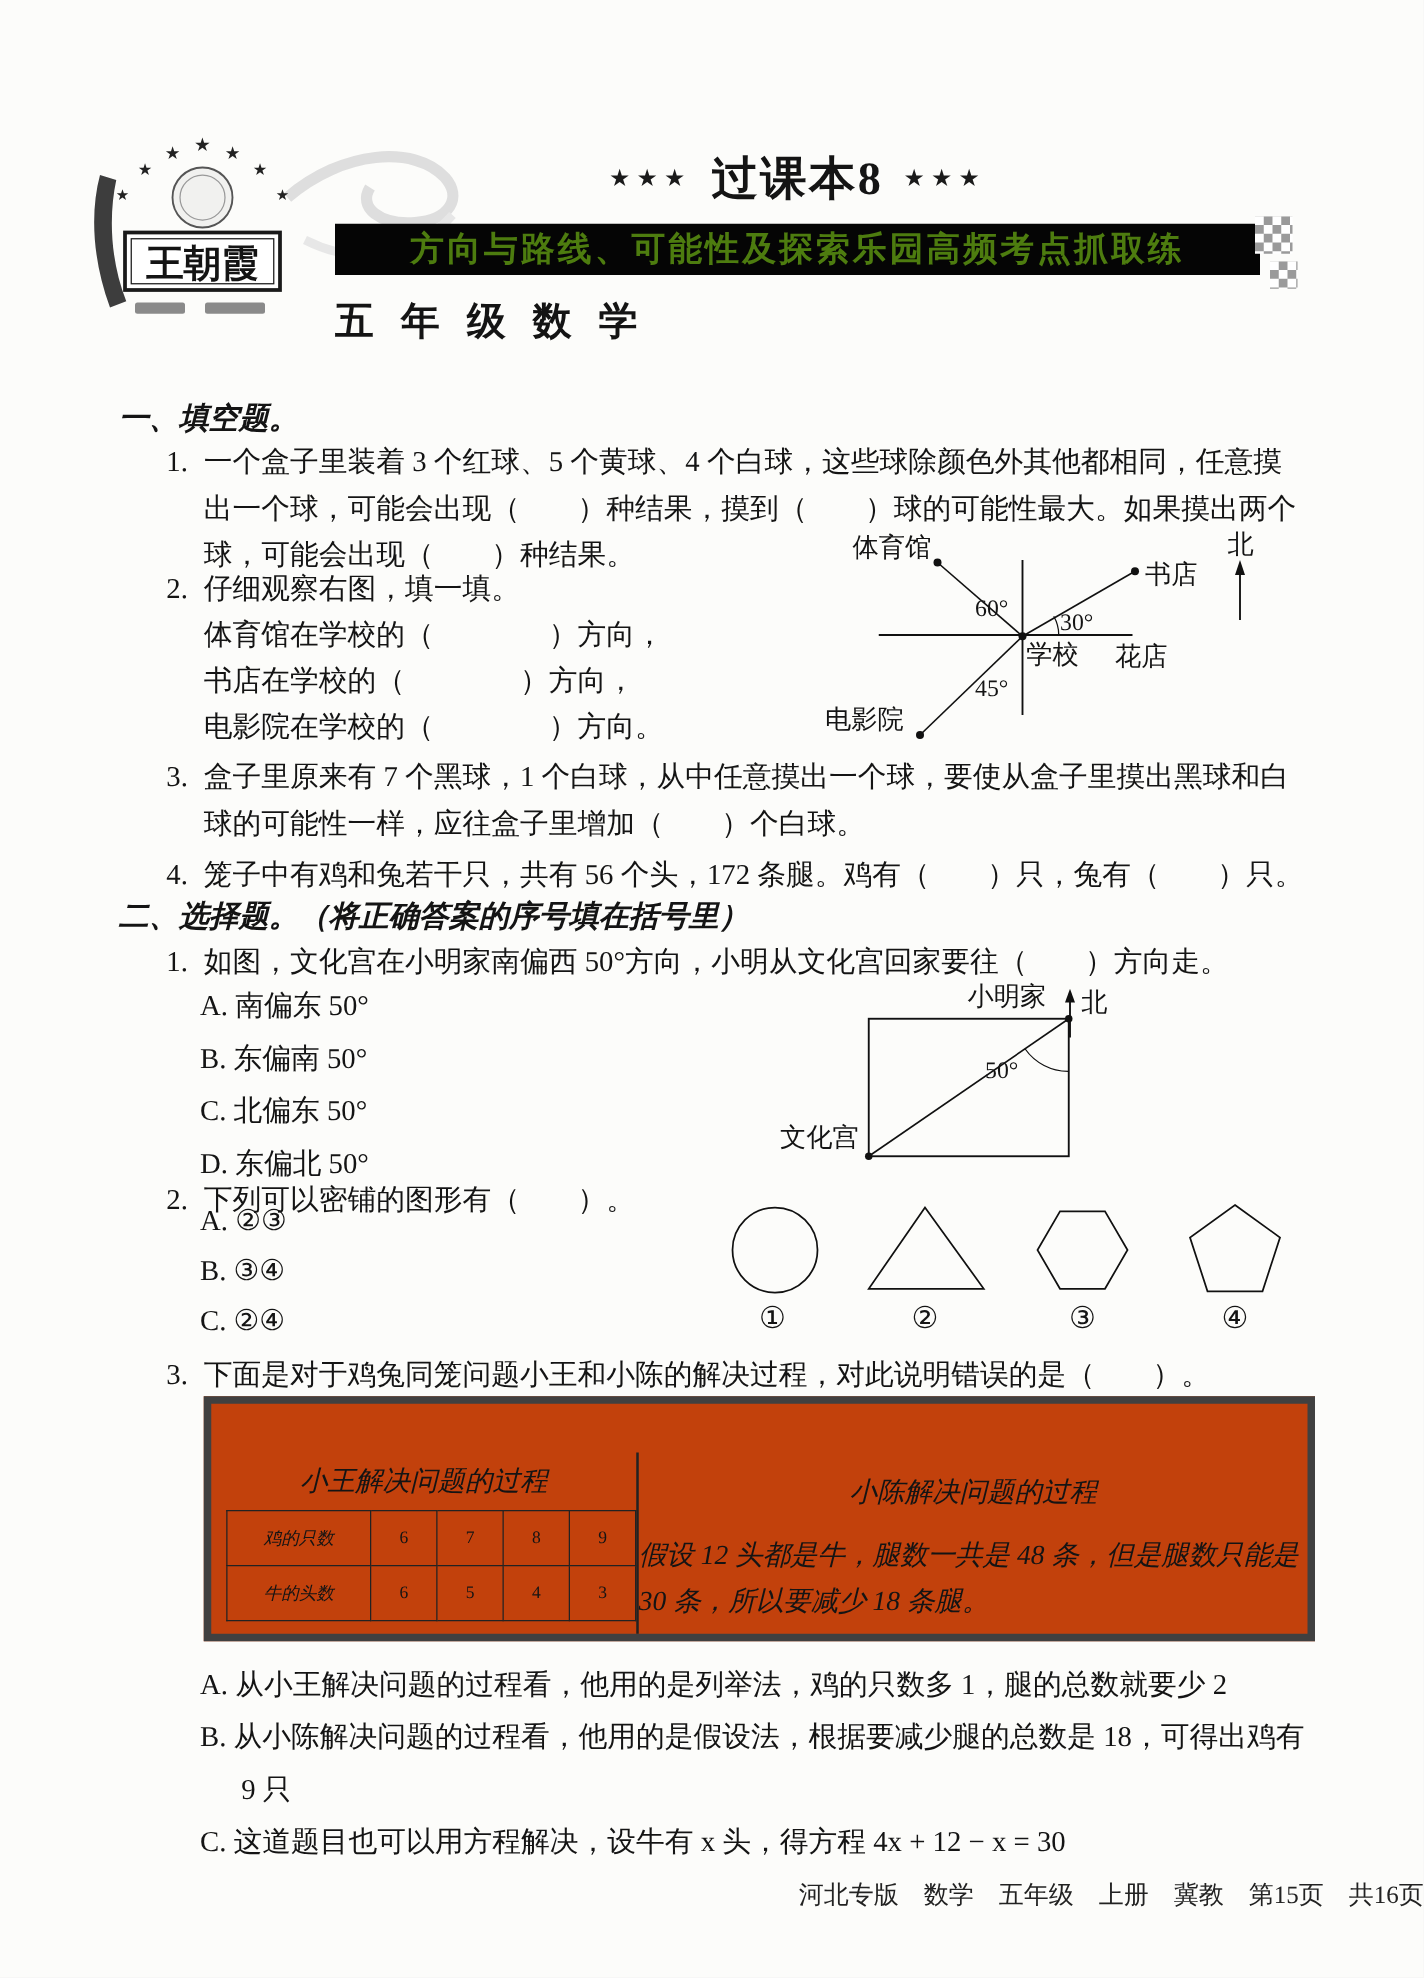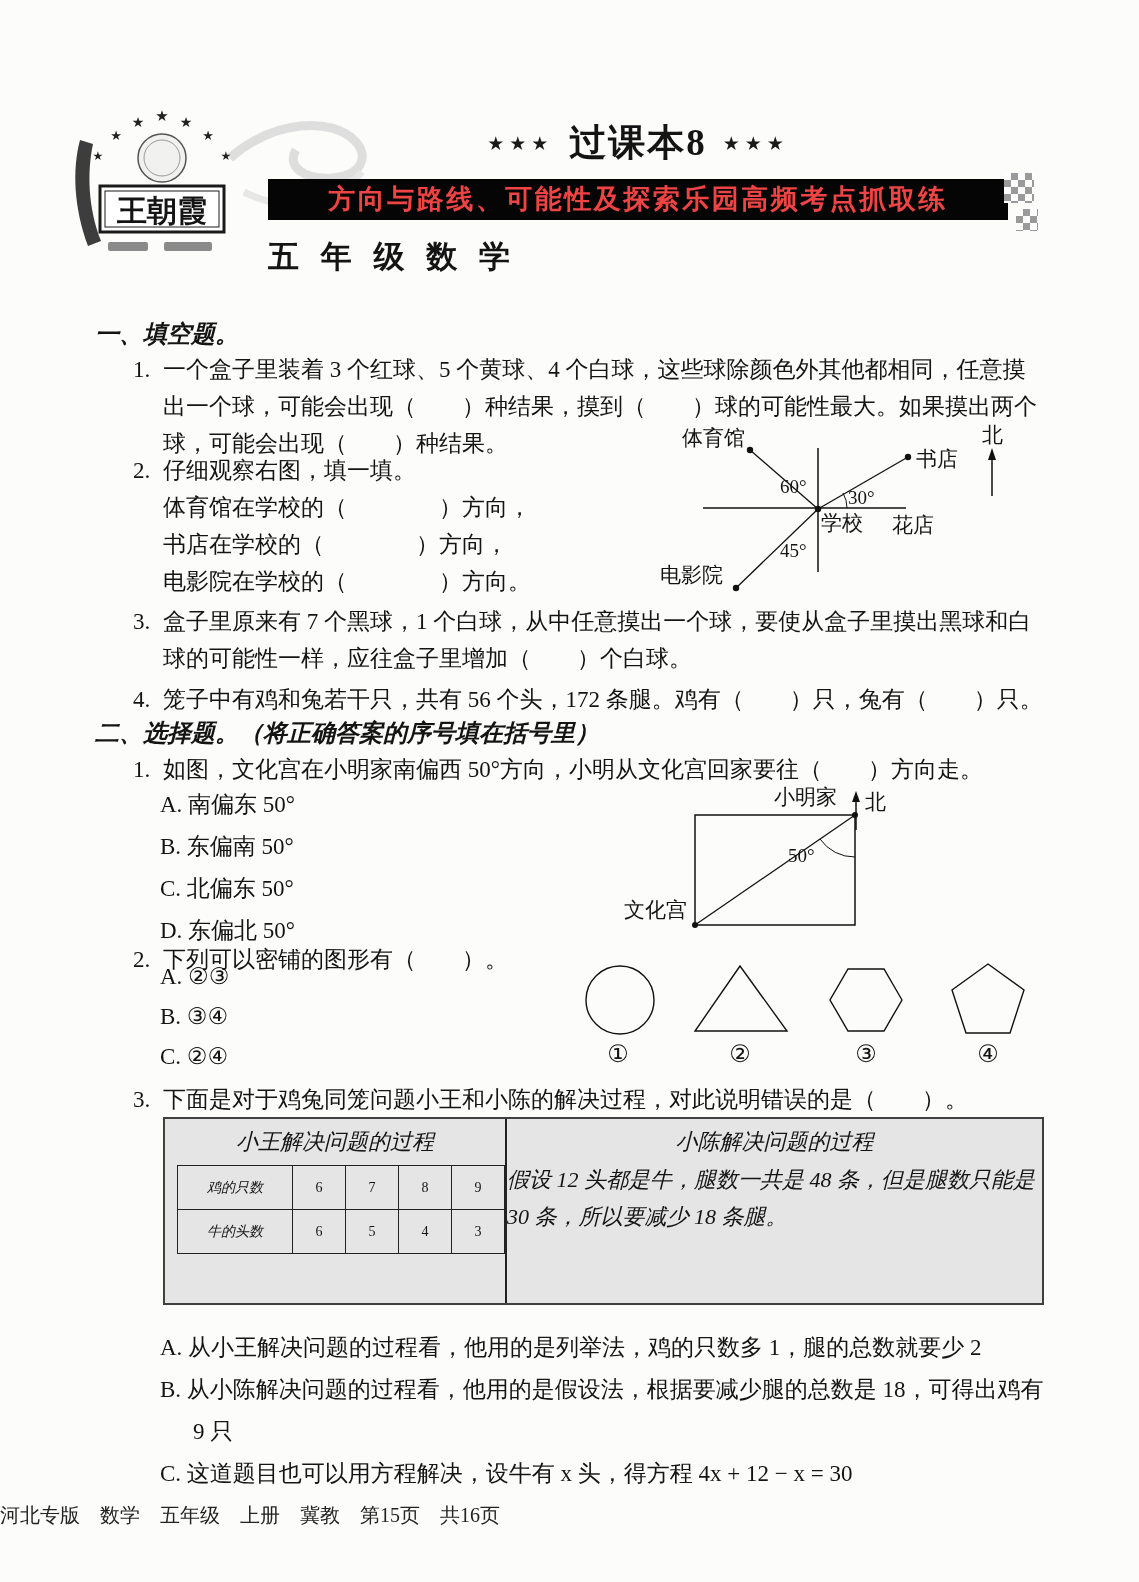--- a/index.html
+++ b/index.html
@@ -9,39 +9,39 @@
   .abs{position:absolute;}
   .q{font-size:23px;line-height:37px;}
   .qpara{position:relative;padding-left:30px;}
   .qpara .num{position:absolute;left:0;top:0;}
   .sec{font-size:24px;font-weight:bold;font-style:italic;}
   .opt{font-size:23px;line-height:42px;}
   .optp{font-size:23px;line-height:42px;padding-left:33px;text-indent:-33px;}
   .title-line{display:flex;align-items:center;justify-content:center;gap:16px;}
   .stars{font-size:19px;letter-spacing:5px;font-family:"DejaVu Sans",sans-serif;color:#1a1a1a;}
   .main-title{font-size:37px;font-weight:bold;letter-spacing:2px;}
-  .banner{background:#050505;color:#ef4444;font-size:27px;font-weight:bold;text-align:center;
+  .banner{background:#050505;color:#4d7c0f;font-size:27px;font-weight:bold;text-align:center;
           line-height:41px;letter-spacing:2.5px;}
   .subtitle{font-size:31px;font-weight:bold;letter-spacing:7px;text-align:left;}
   .checker{background-image:conic-gradient(#9a9a9a 0 90deg,#ffffff 90deg 180deg,#9a9a9a 180deg 270deg,#ffffff 270deg);
            background-size:14px 14px;}
   svg{font-family:"Liberation Serif","DejaVu Serif","DejaVu Sans",serif;}
   svg text{fill:#141414;}
   .star{font-family:"DejaVu Sans",sans-serif;fill:#222;}
   .kai{font-style:italic;}
-  .tbl{display:flex;border:2px solid #404040;background:#e5e5e5;}
+  .tbl{display:flex;border:6px solid #404040;background:#c2410c;align-items:flex-end;}
   .tbl-left{width:340px;border-right:2px solid #222;padding:8px 0 10px 0;}
   .tbl-right{flex:1;padding:8px 0;}
   .tbl-h{text-align:center;font-size:22px;line-height:30px;}
   .inner{border-collapse:collapse;margin:8px 0 0 12px;}
   .inner td{border:1.6px solid #222;text-align:center;font-size:14px;height:41px;}
   .inner td.lbl{width:112px;}
   .inner td.val{width:50px;}
-  .tbl-text{font-size:22px;line-height:37px;margin-top:4px;}
-  .footer{width:100%;text-align:left;font-size:20px;color:#222;}
+  .tbl-text{font-size:22px;line-height:37px;margin-top:16px;}
+  .footer{width:100%;text-align:right;font-size:20px;color:#222;}
 </style>
 </head>
 <body>
 
 <div class="page">
 
   <svg class="abs" style="left:64px;top:106px;" width="320" height="170" viewBox="0 0 320 170">
     <path d="M166 52 C 210 14 268 10 292 36 C 306 52 296 70 268 72 C 240 74 222 60 232 44" fill="none" stroke="#dedede" stroke-width="9"></path>
     <path d="M180 86 C 224 108 268 100 298 66" fill="none" stroke="#e7e7e7" stroke-width="7"></path>
     <path d="M16 34 C 8 64 10 102 24 140 L 37 135 C 24 102 23 66 29 38 Z" fill="#3d3d3d"></path>

